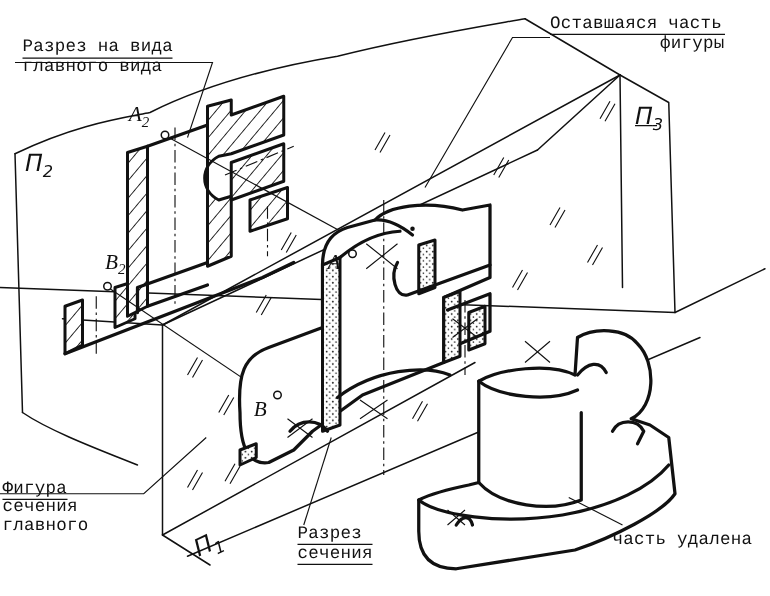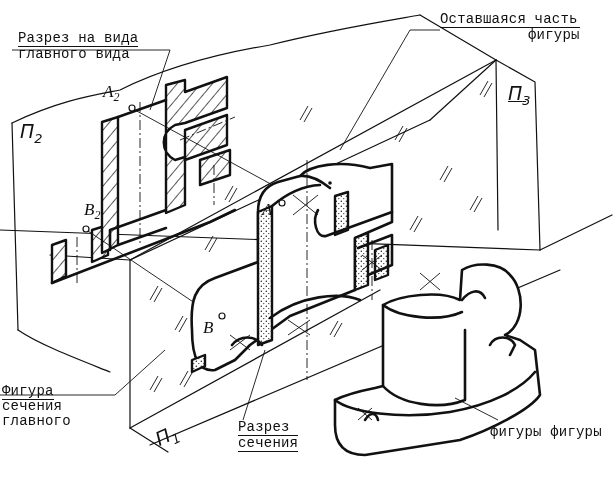--- a/index.html
+++ b/index.html
@@ -160,21 +160,21 @@
   <div>сечения</div>
   <div>главного</div>
 </div>
 
 <div class="lbl" style="left:238px; top:420px;">
   <div class="ul">Разрез</div>
   <div class="ul">сечения</div>
 </div>
 
 <div class="lbl" style="left:498px; top:425px; text-align:left;">
-  <div style="margin-left:-8px;">фигуры фигуры</div>
+  <div style="margin-left:-8px;">часть удалена</div>
 </div>
 
 <div class="plane" style="left:20px; top:120px;font-style:italic;"><span>П</span><sub>2</sub></div>
 <div class="plane" style="left:508px; top:82px;text-decoration:underline;"><span>П</span><sub>3</sub></div>
 <div class="plane" style="left:156px; top:424px; transform:rotate(-25deg);"><span>П</span><sub>1</sub></div>
 
 <div class="pt" style="left:103px; top:82px;"><span>A</span><sub>2</sub></div>
 <div class="pt" style="left:84px; top:200px;"><span>B</span><sub>2</sub></div>
 <div class="pt" style="left:262px; top:200px;"><span>A</span></div>
 <div class="pt" style="left:203px; top:318px;"><span>B</span></div>

